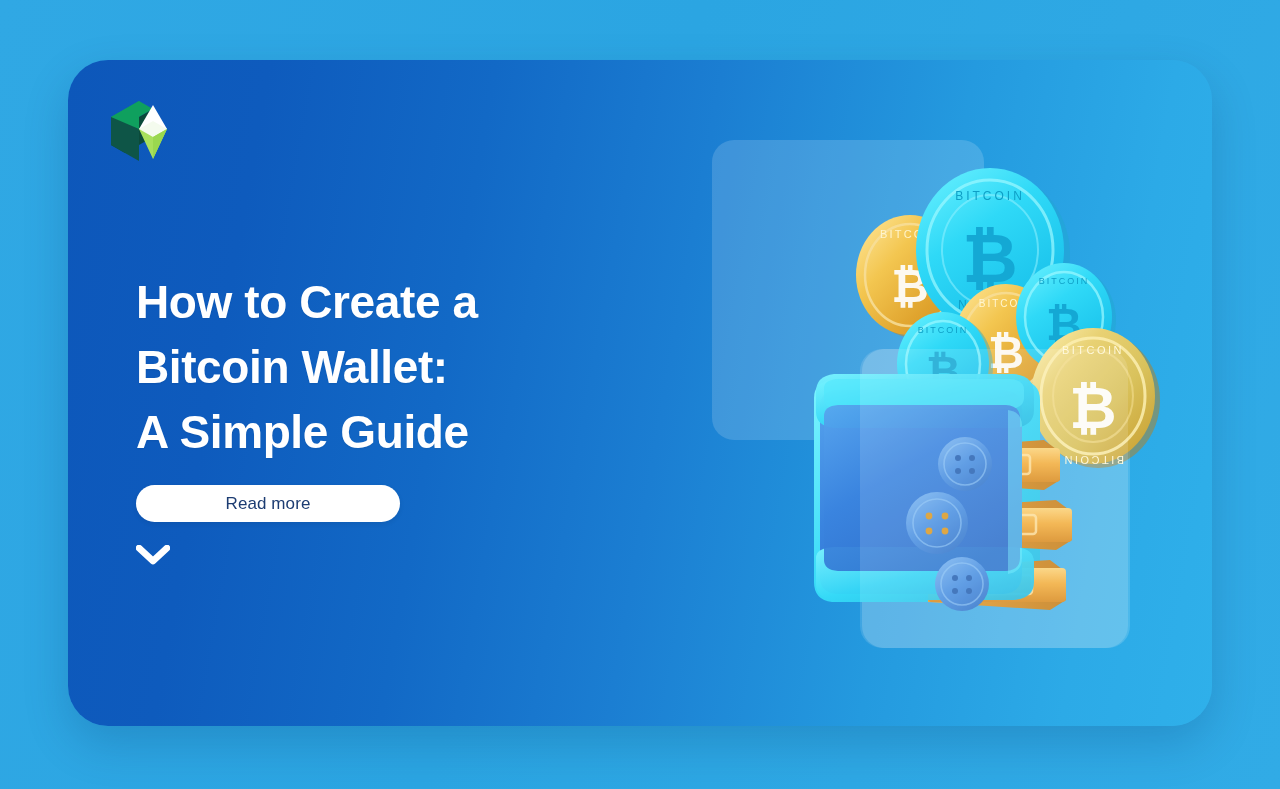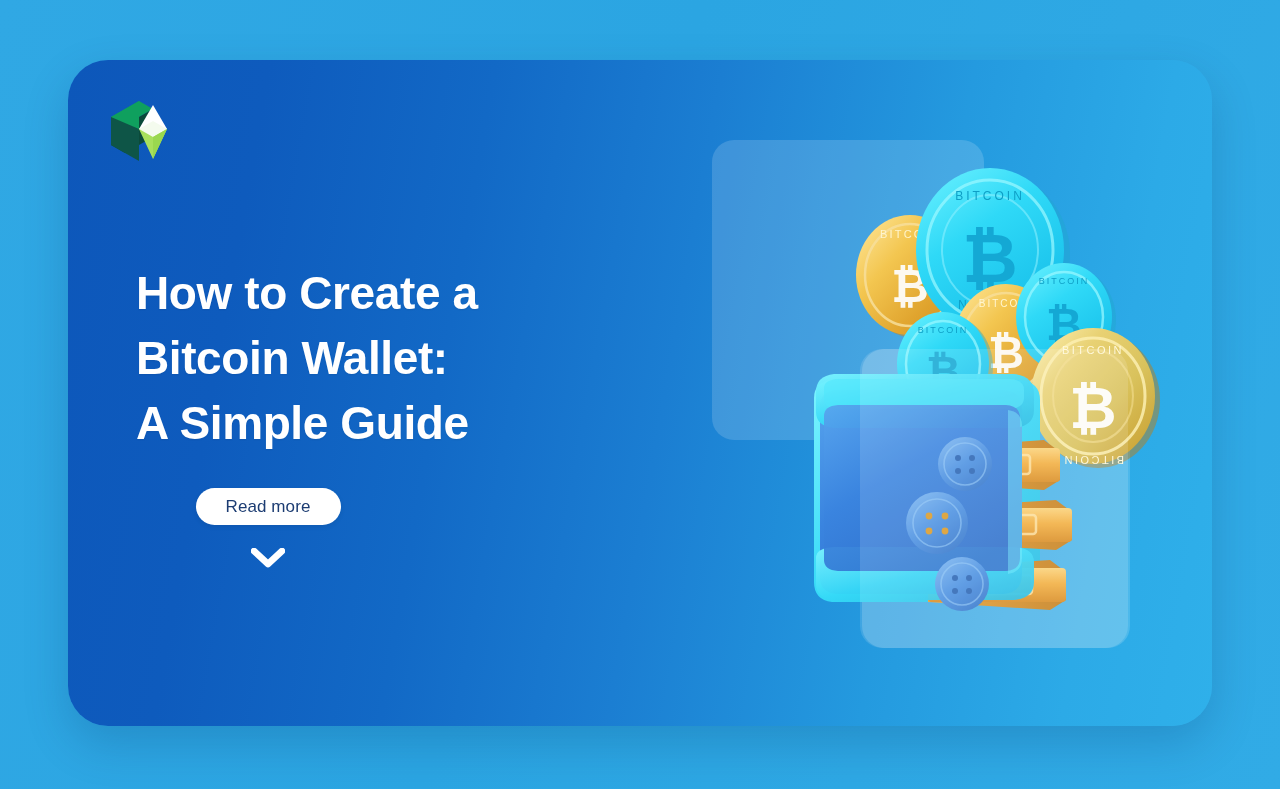--- a/index.html
+++ b/index.html
@@ -69,42 +69,41 @@
     top: 35px;    
     width: 72px;
     height: 72px;
   }
   .logo svg { display: block; width: 100%; height: 100%; }
 
   
   .content {
     position: absolute;
     left: 68px;   
-    top: 201px;
+    top: 210px;
     width: 470px;
   }
 
   .headline {
     color: #FFFFFF;
     font-family: "Liberation Sans", sans-serif;
     font-size: 46px;
     line-height: 65px;
     font-weight: 700;
     letter-spacing: -0.4px;
     white-space: pre-line;
     text-shadow: 0 1px 2px rgba(0,0,0,0.07);
   }
 
   
   .cta-wrap {
-    margin-top: 32px;
+    margin-top: 20px;
     width: 264px;
     display: flex;
     flex-direction: column;
-    align-items: center;
     gap: 12px;
   }
 
   .read-more-btn {
     display: inline-flex;
     align-items: center;
     justify-content: center;
     height: 37px;
     padding: 0 30px;
     border: none;

